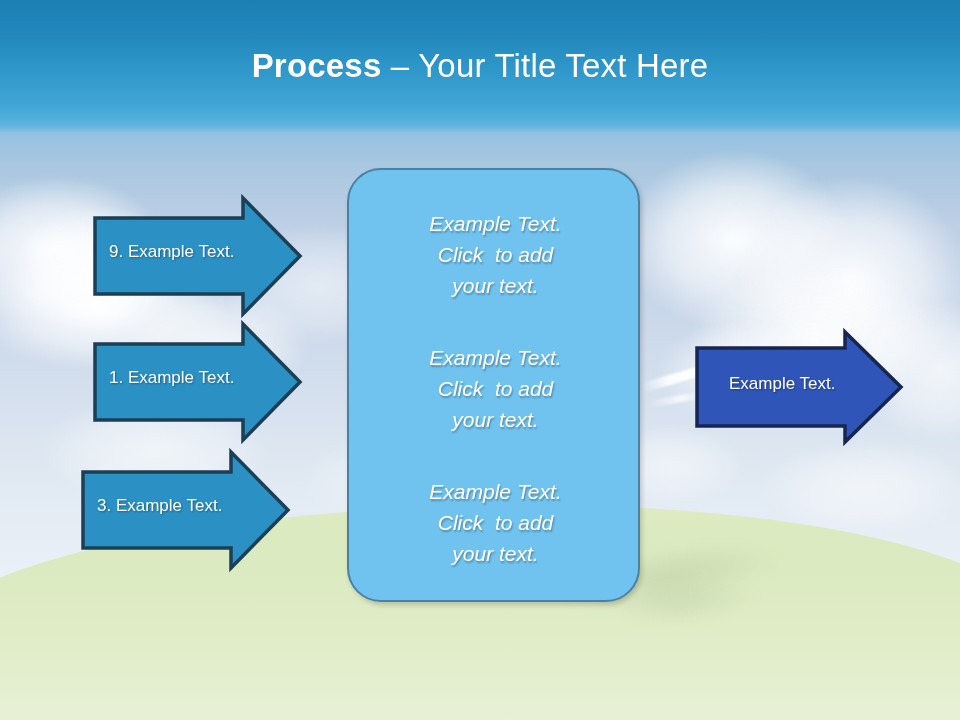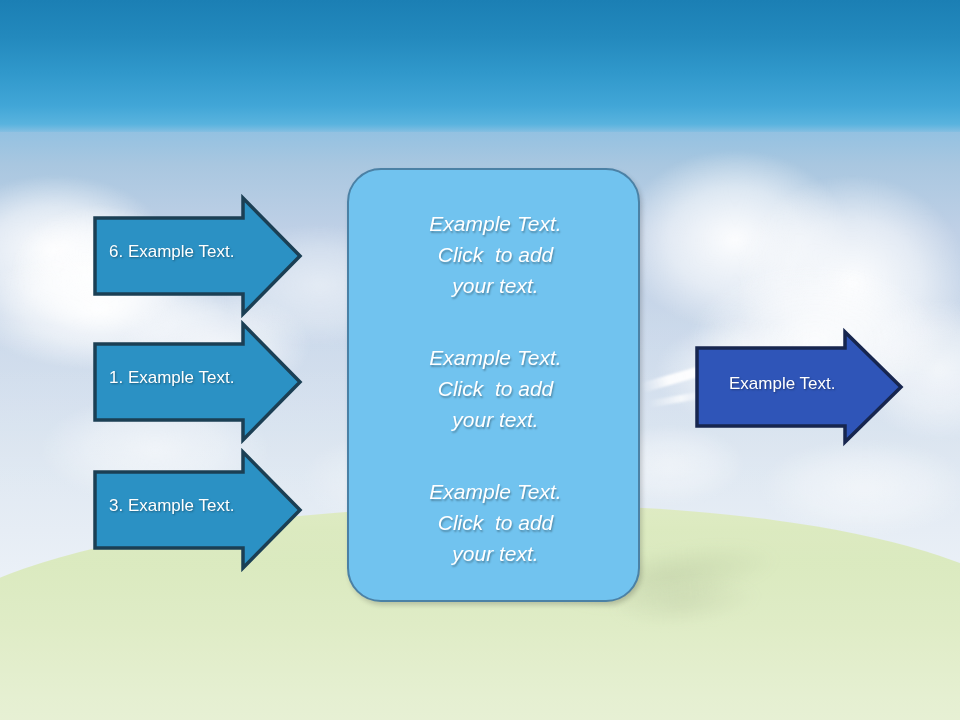--- a/index.html
+++ b/index.html
@@ -177,21 +177,21 @@
     font-size: 17px;
     line-height: 20px;
     white-space: nowrap;
     text-shadow: 1px 1px 2px rgba(0,0,0,0.35);
     pointer-events: none;
   }
 
   
   #arrow-1 { left: 93px;  top: 196px; }
   #arrow-2 { left: 93px;  top: 322px; }
-  #arrow-3 { left: 93px;  top: 450px; }
+  #arrow-3 { left: 81px;  top: 450px; }
   #arrow-1 .arrow-label,
   #arrow-2 .arrow-label,
   #arrow-3 .arrow-label { left: 16px; top: 46px; }
 
   
   #arrow-out { left: 695px; top: 330px; }
   #arrow-out .arrow-label { left: 34px; top: 44px; }
 
   
   #centre-panel {
@@ -249,26 +249,27 @@
   <div class="cloud cl-o"></div>
   <div class="wisp"></div>
   <div class="wisp2"></div>
 
   <div class="bg-hill"></div>
   <div class="hill-shadow"></div>
   <div class="hill-shadow2"></div>
   <div class="bg-layer bg-wash"></div>
 
   <div class="title-banner"></div>
+  <div class="title-text"><span class="title-strong">Process</span><span class="title-rest"> – Your Title Text Here</span></div>
 
   <div class="arrow" id="arrow-1">
     <svg width="210" height="120" viewBox="0 0 210 120">
       <polygon points="2,22 150,22 150,2 207,60 150,118 150,98 2,98" fill="#2b91c4" stroke="#1b3f54" stroke-width="3.5" stroke-linejoin="miter"></polygon>
     </svg>
-    <div class="arrow-label">6. Example Text.</div>
+    <div class="arrow-label">9. Example Text.</div>
   </div>
 
   <div class="arrow" id="arrow-2">
     <svg width="210" height="120" viewBox="0 0 210 120">
       <polygon points="2,22 150,22 150,2 207,60 150,118 150,98 2,98" fill="#2b91c4" stroke="#1b3f54" stroke-width="3.5" stroke-linejoin="miter"></polygon>
     </svg>
     <div class="arrow-label">1. Example Text.</div>
   </div>
 
   <div class="arrow" id="arrow-3">

